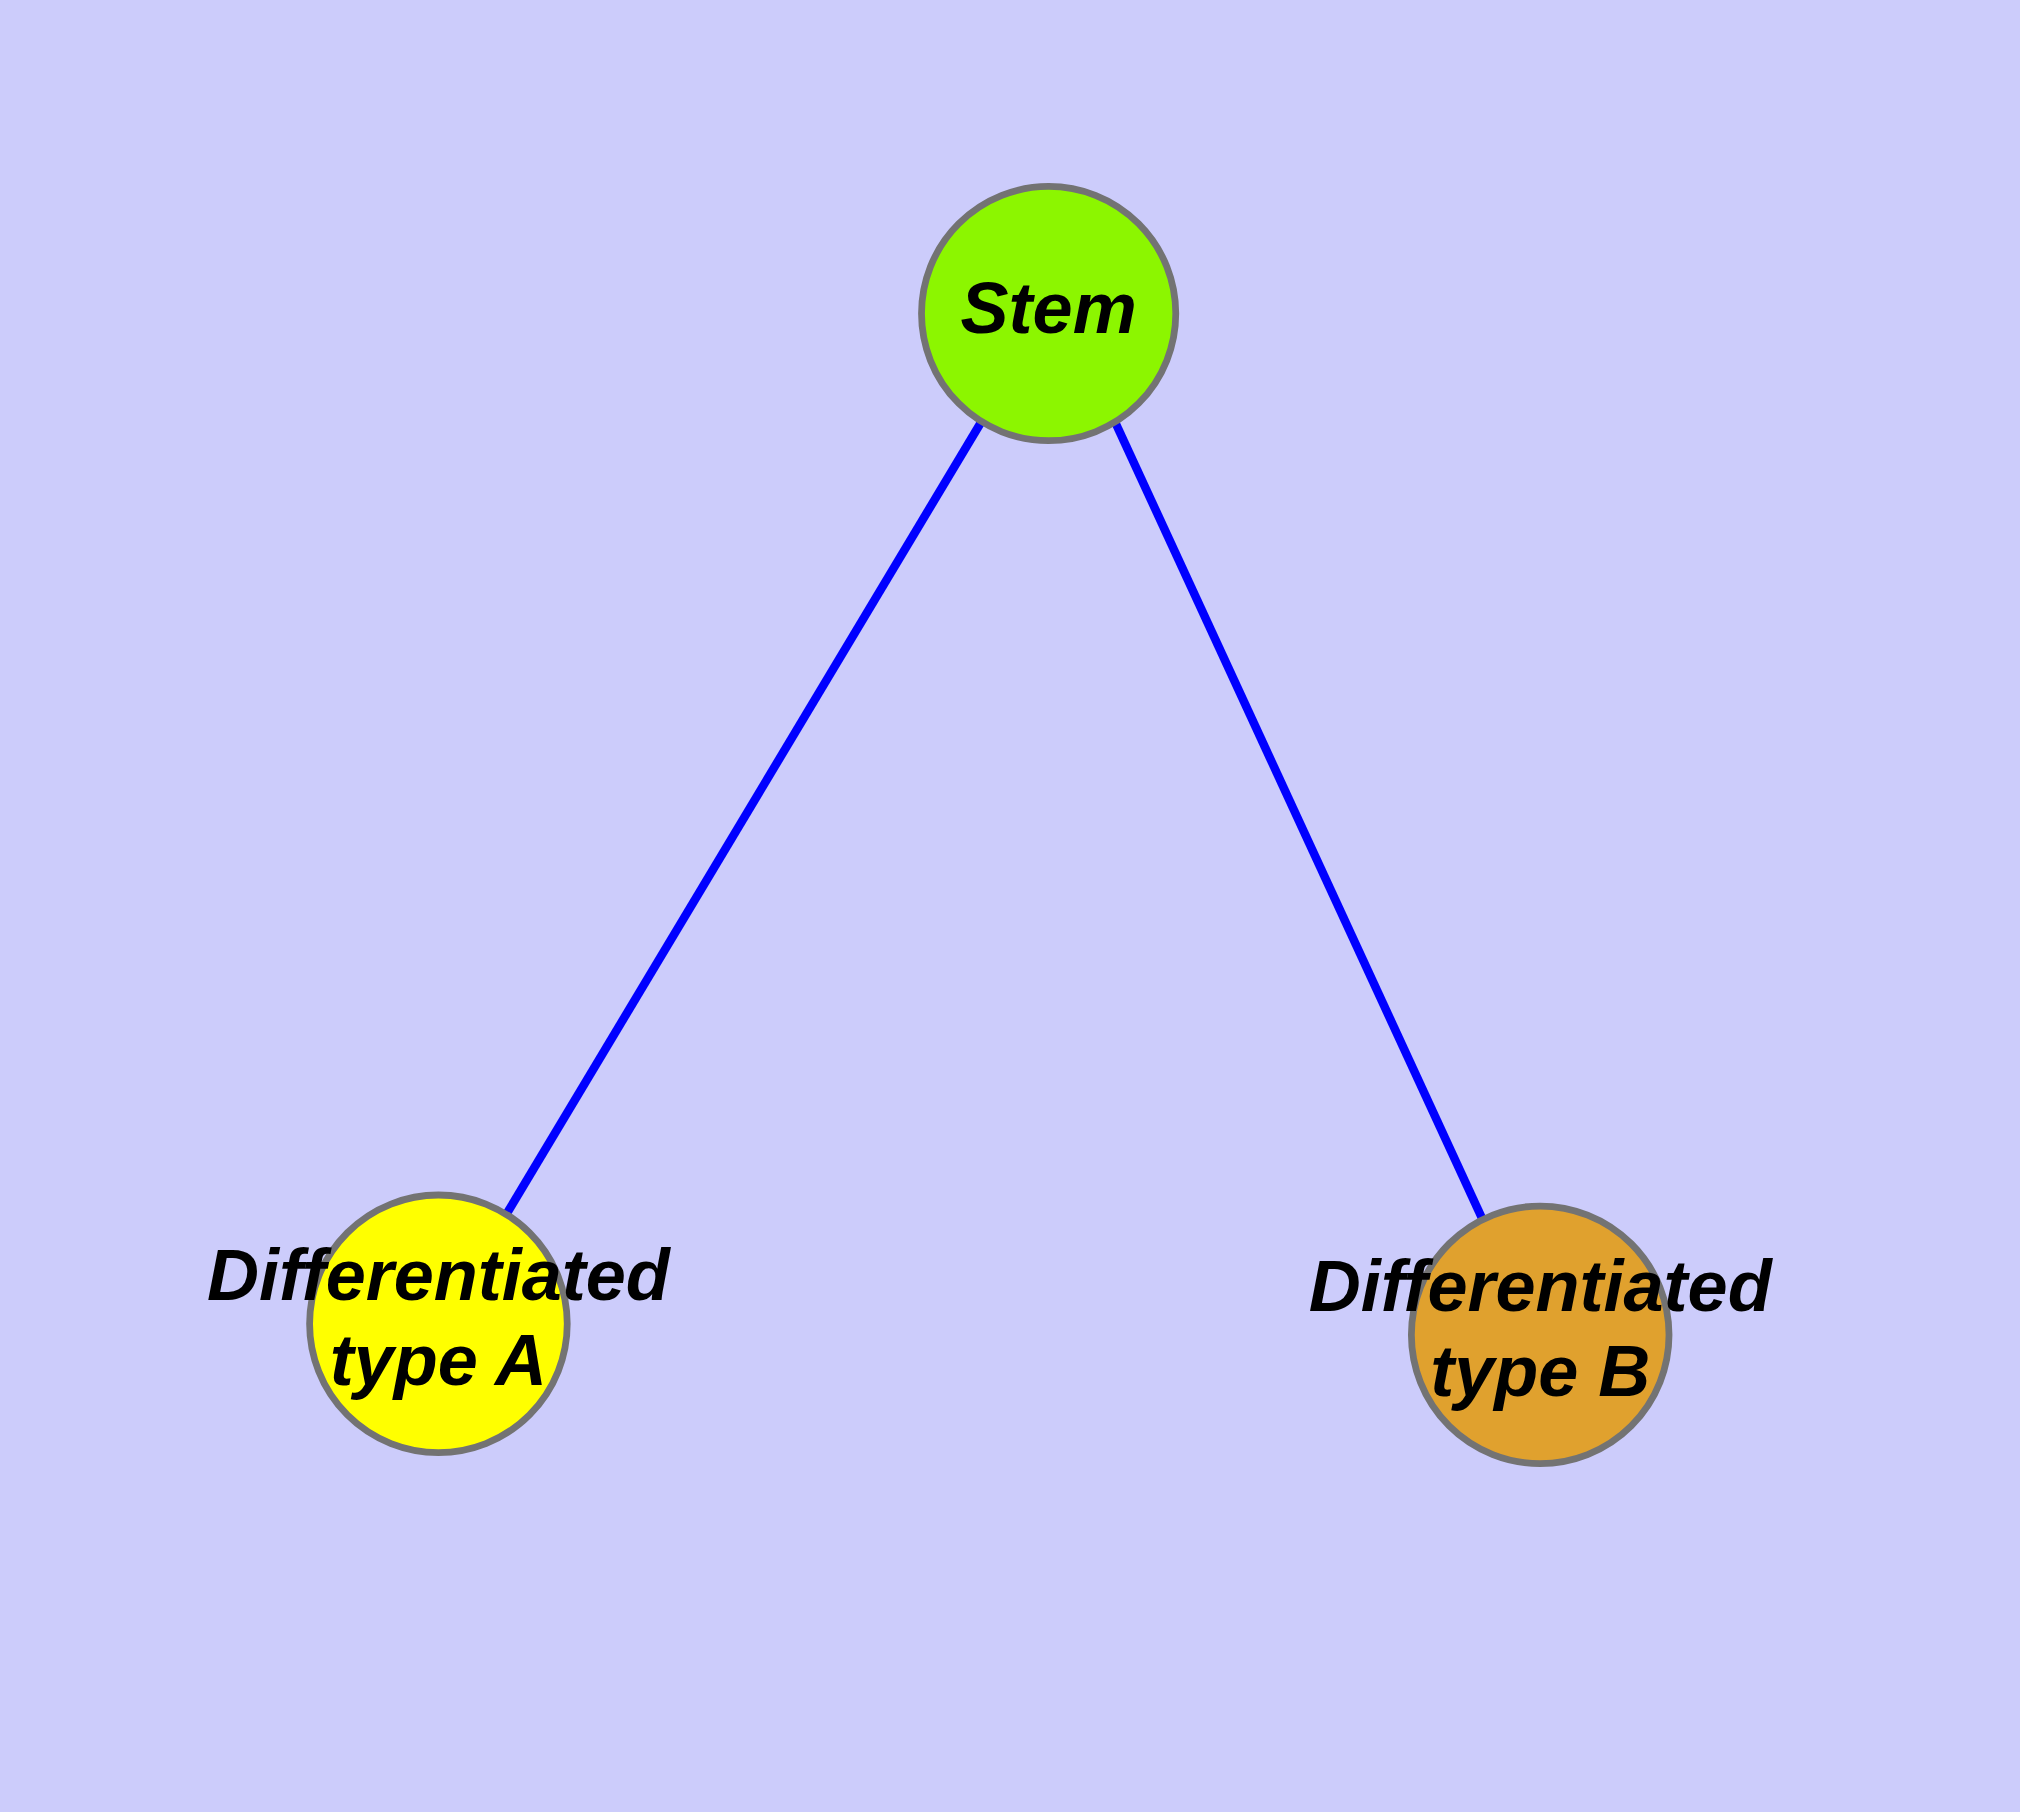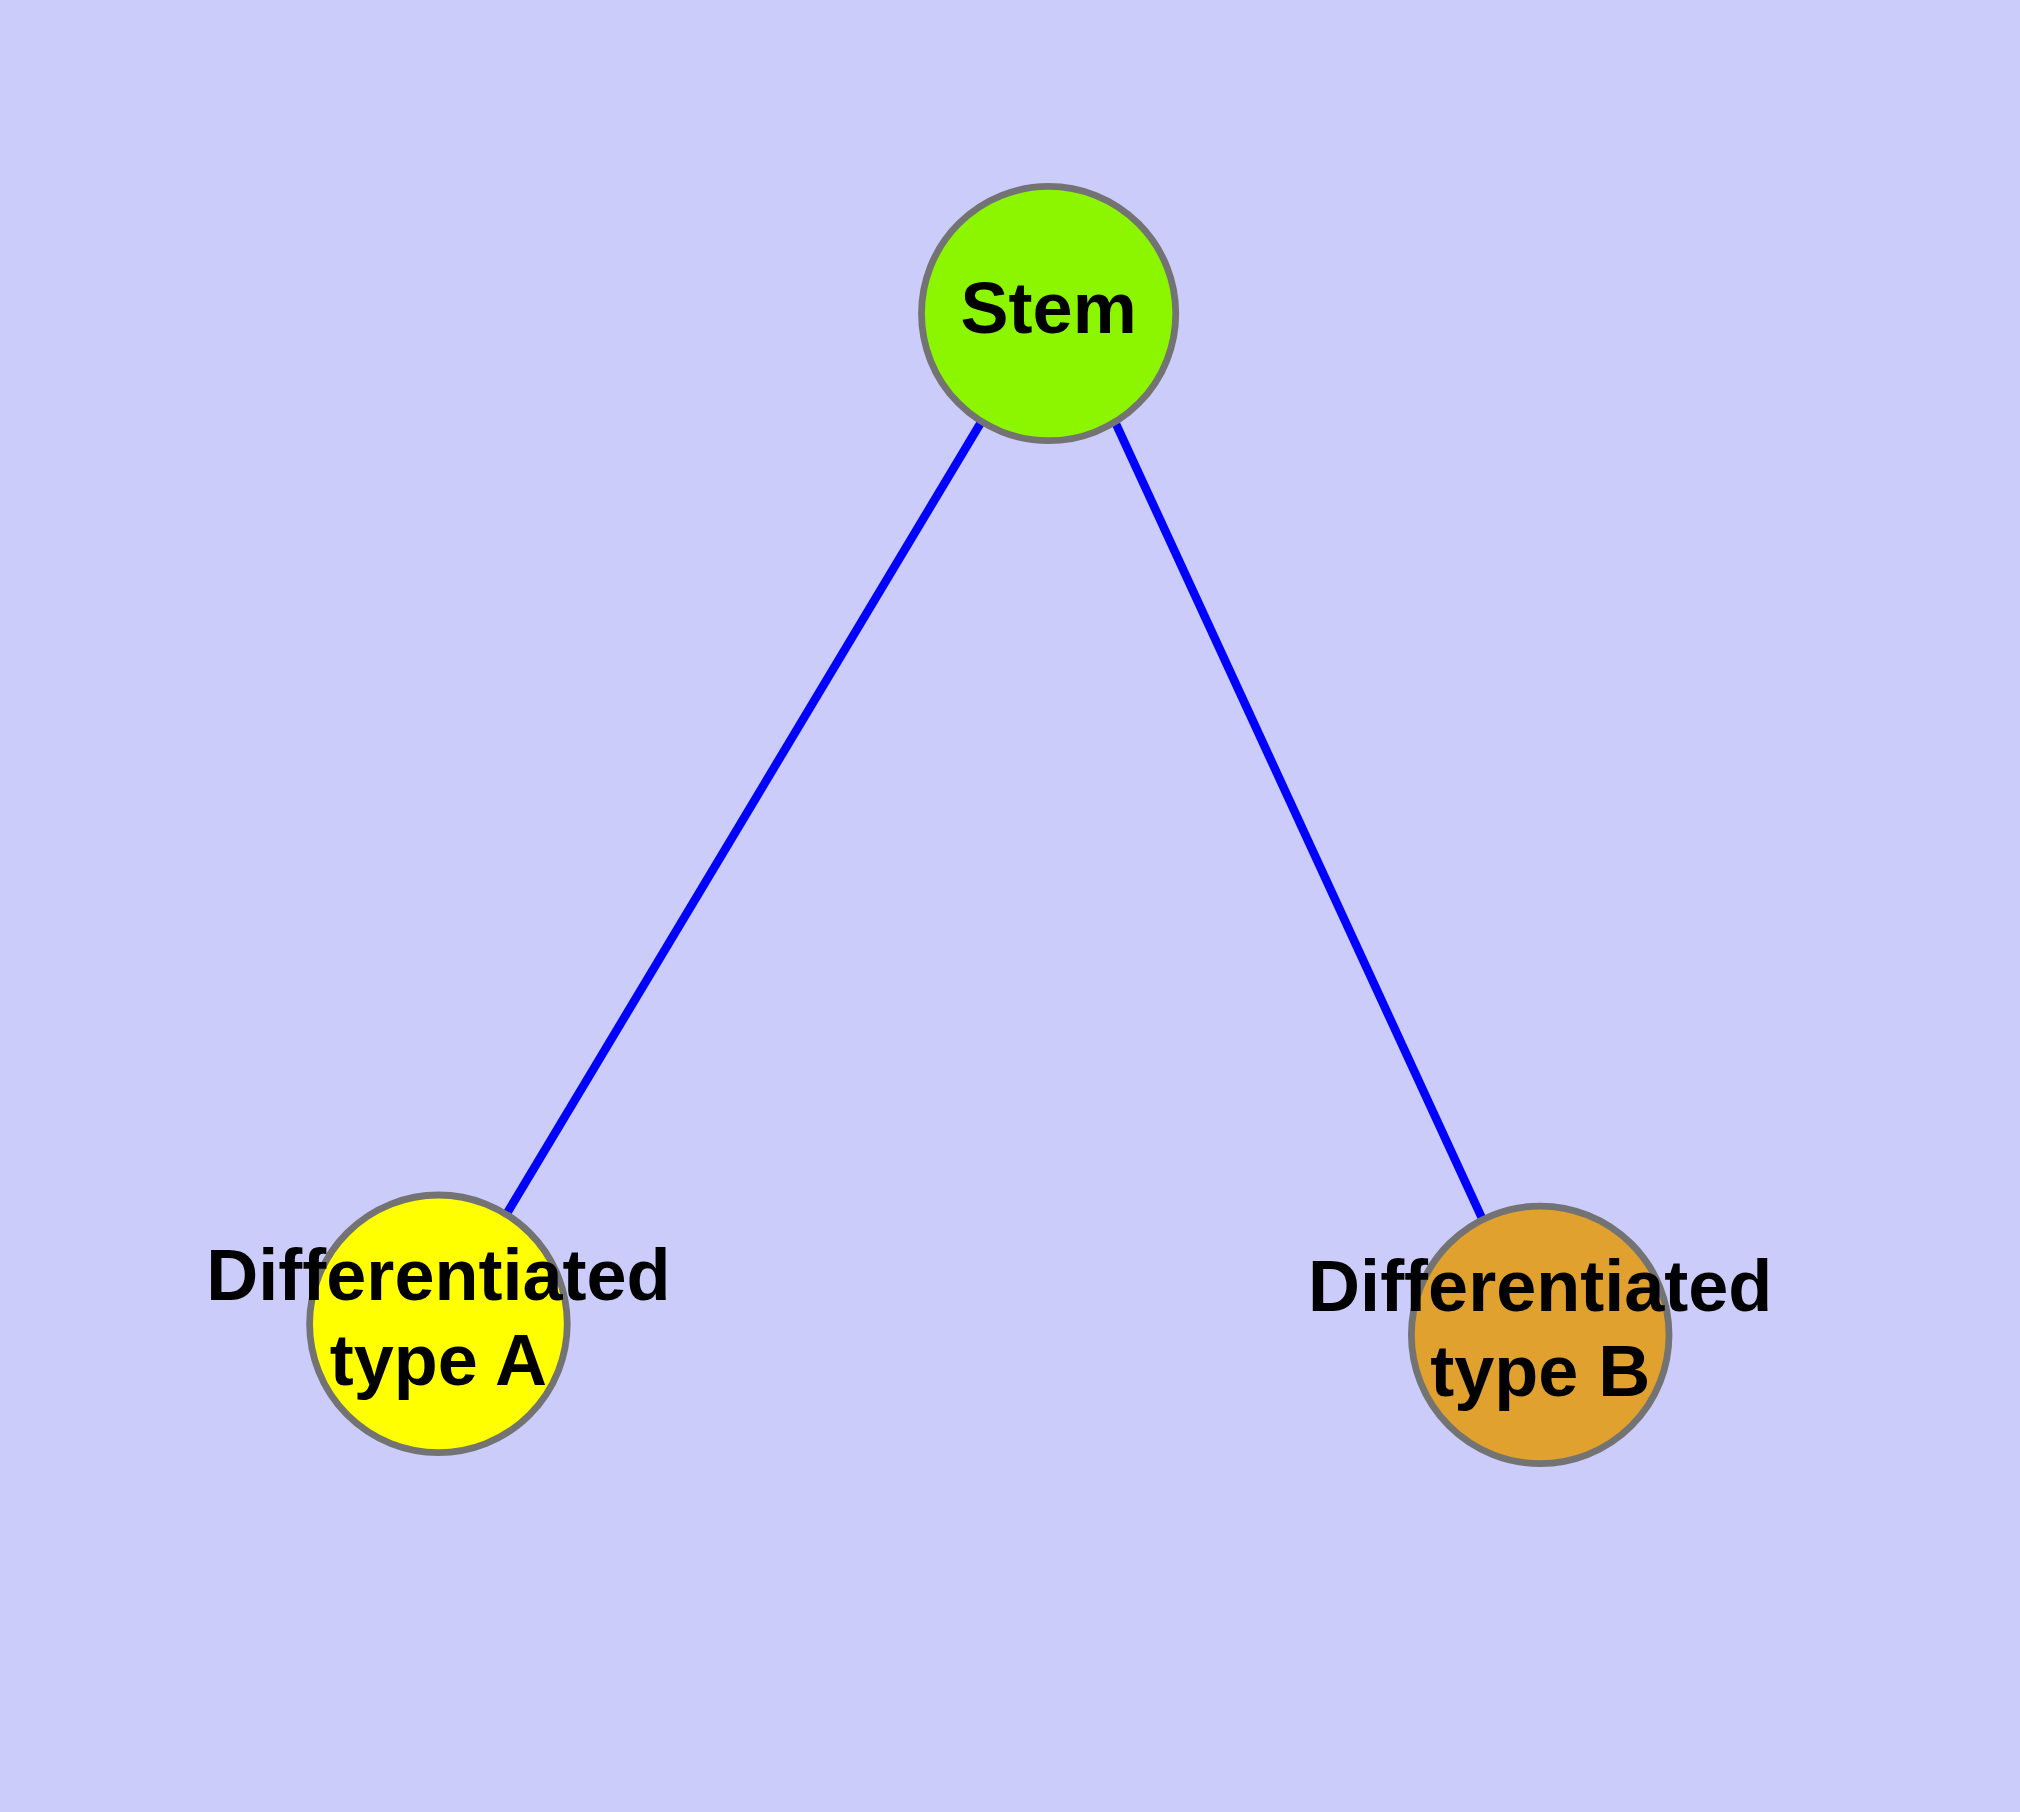--- a/index.html
+++ b/index.html
@@ -7,20 +7,21 @@
     padding: 0;
     background: #ccccfb;
   }
   #canvas {
     position: relative;
     width: 2021px;
     height: 1812px;
     background: #ccccfb;
     overflow: hidden;
     font-family: "Liberation Sans", sans-serif;
+    font-style: italic;
   }
   #graph-svg {
     position: absolute;
     top: 0;
     left: 0;
     width: 2021px;
     height: 1812px;
     display: block;
   }
   .node-circle {

